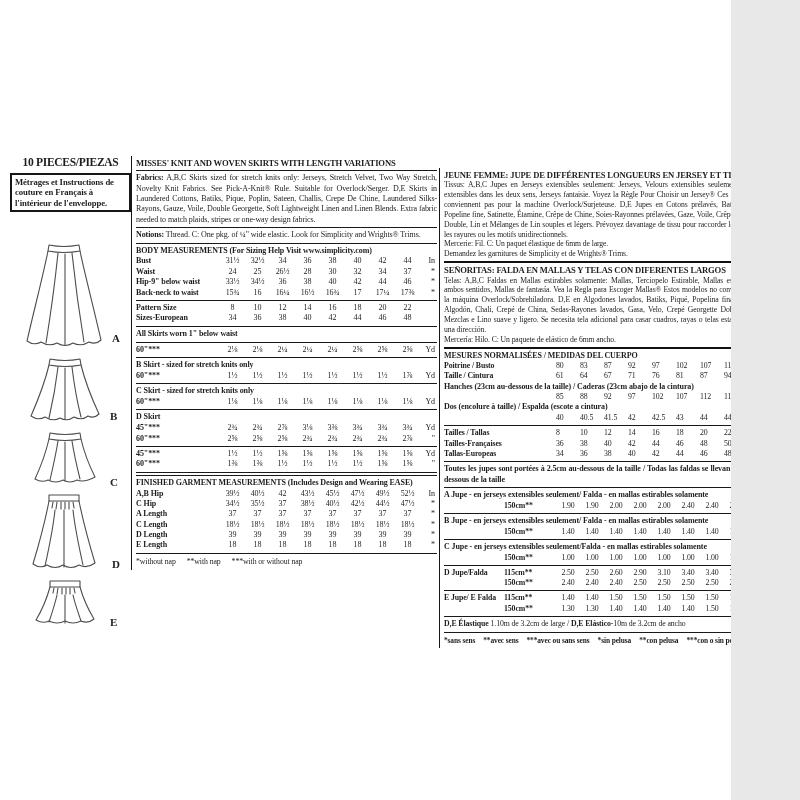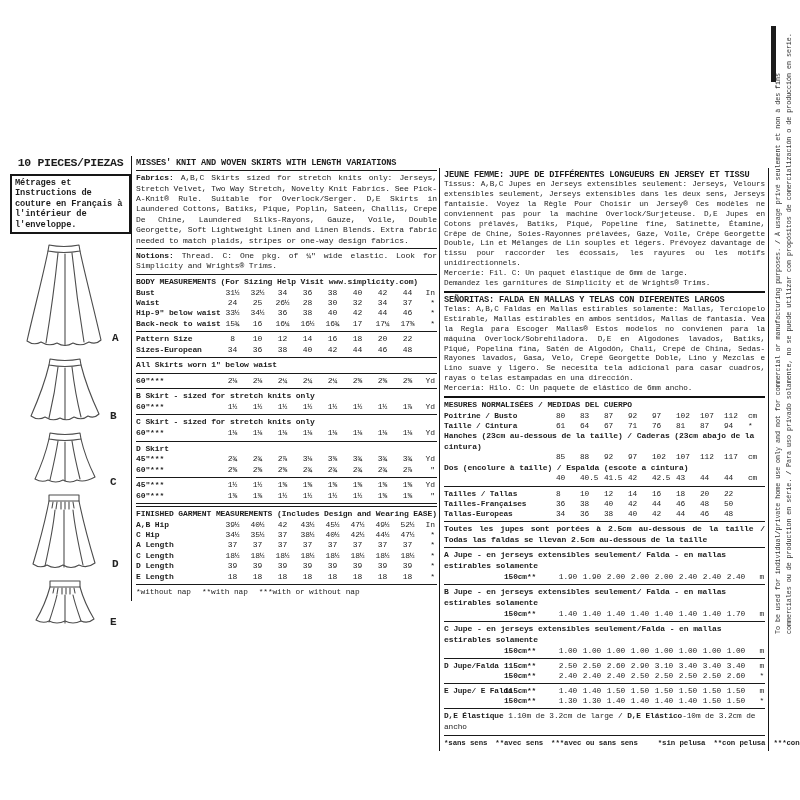--- a/index.html
+++ b/index.html
@@ -1,17 +1,17 @@
 <!DOCTYPE html>
 <html><head>
 <meta charset="utf-8">
 <style>
   html,body{margin:0;padding:0;background:#e8e8e8}
-  .sheet{position:relative;width:800px;height:800px;background:#fff;overflow:hidden;
-         font-family:Liberation Mono, monospace;color:#1d1d1d;letter-spacing:-.1px}
+  .sheet{position:relative;width:731px;height:800px;background:#fff;overflow:hidden;
+         font-family:Liberation Serif, serif;color:#1d1d1d;letter-spacing:-.1px}
   
   .sidebar{position:absolute;left:10px;top:156px;width:121px;height:478px}
   .pieces{font-weight:bold;font-size:11.5px;text-align:center;letter-spacing:-.3px;white-space:nowrap}
   .notebox{border:2px solid #161616;margin-top:5px;padding:2px 3px;font-weight:bold;
            font-size:8.7px;line-height:1.2}
   .fig{position:absolute}
   .fig svg{display:block}
   .fig path{fill:none;stroke:#4d4d4d;stroke-width:1.1;stroke-linecap:round;stroke-linejoin:round}
   .viewletter{position:absolute;font-weight:bold;font-size:11px;color:#222}
   
@@ -41,21 +41,21 @@
   .rr2{display:grid;grid-template-columns:60px 52px repeat(8,24px) 1fr;
        font-size:7.8px;line-height:1.3;align-items:baseline}
   .rr2 .r-label{font-weight:bold;white-space:nowrap}
   .rr2 .r-sub{font-weight:bold;white-space:nowrap}
   .rr2 .r-cell{text-align:center}
   .rr2 .r-unit{text-align:right;padding-right:1px}
   .foot{display:flex;font-size:7.8px;line-height:1.5}
   .foot .cell{margin-right:11px;white-space:nowrap}
   .footr{display:flex;font-size:7.4px;line-height:1.5;font-weight:bold}
   .footr .cell{margin-right:8px;white-space:nowrap}
-  .footr .cell:nth-child(4){margin-left:12px}
+  .footr .cell:nth-child(4){}
   .inline-note{font-size:8px;line-height:1.4}
   .inline-note .b{font-weight:bold}
   
   .edge{position:absolute;left:773px;top:634px;width:575px;transform:rotate(-90deg);
         transform-origin:0 0;font-size:6.8px;line-height:1.55;color:#333;white-space:nowrap}
   .corner-bar{position:absolute;left:771px;top:26px;width:5px;height:56px;background:#1c1c1c}
 </style>
 </head>
 <body>
 

